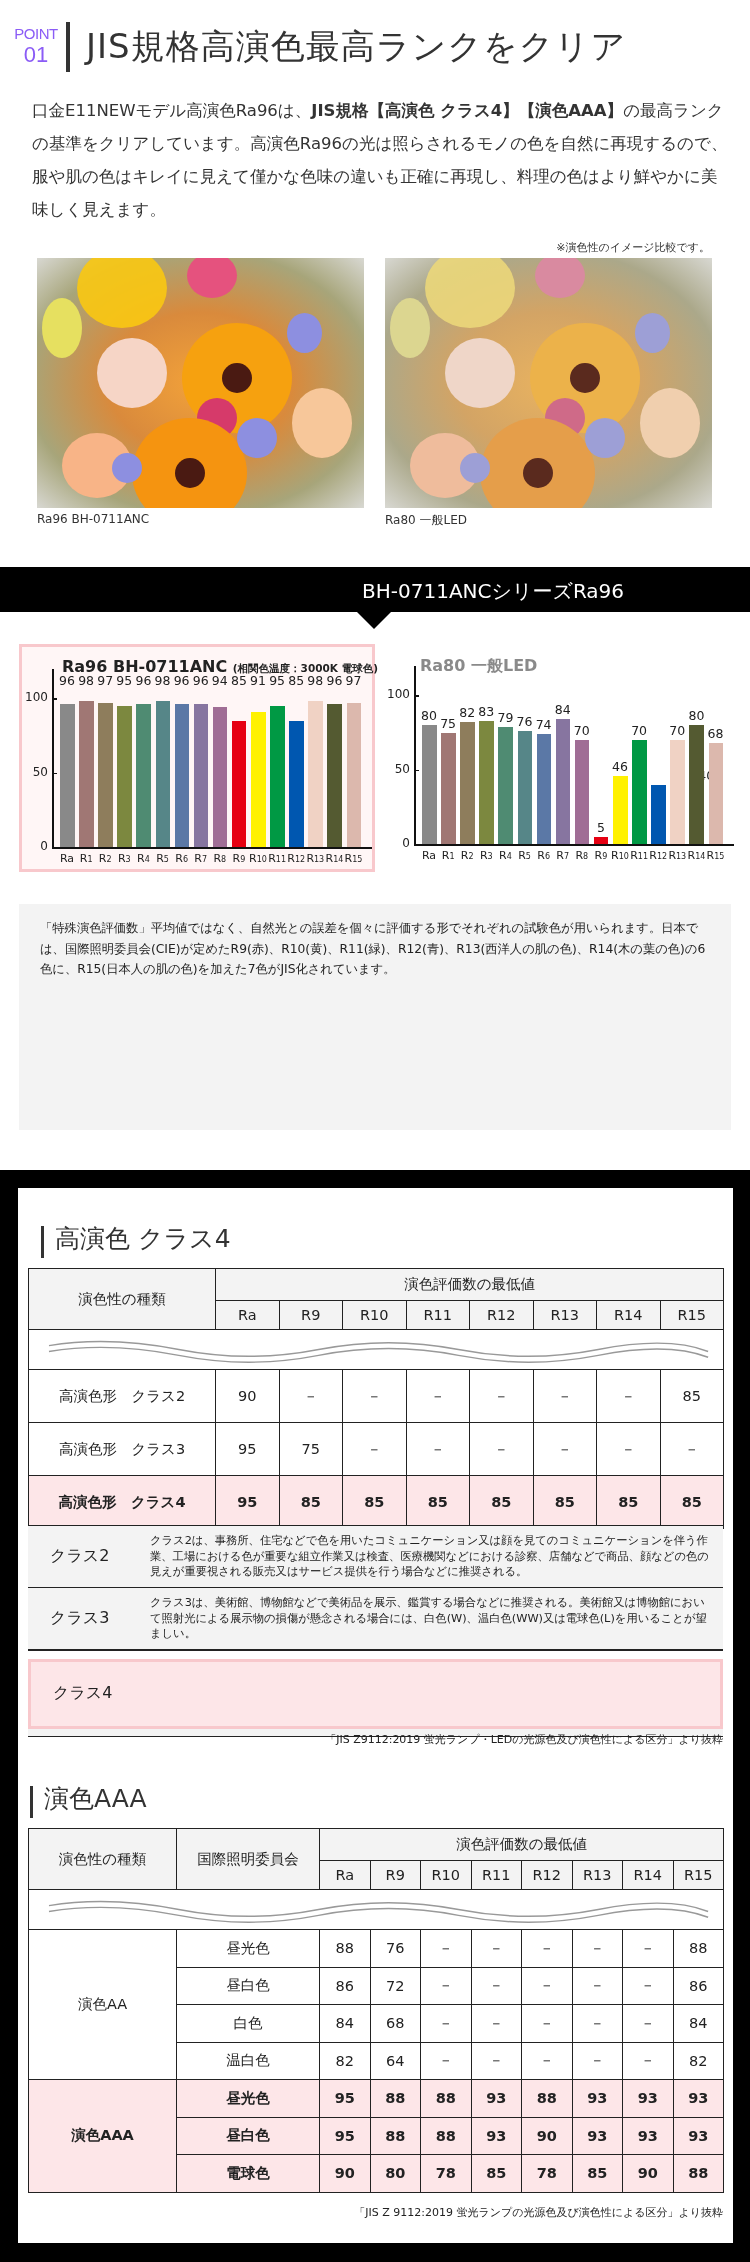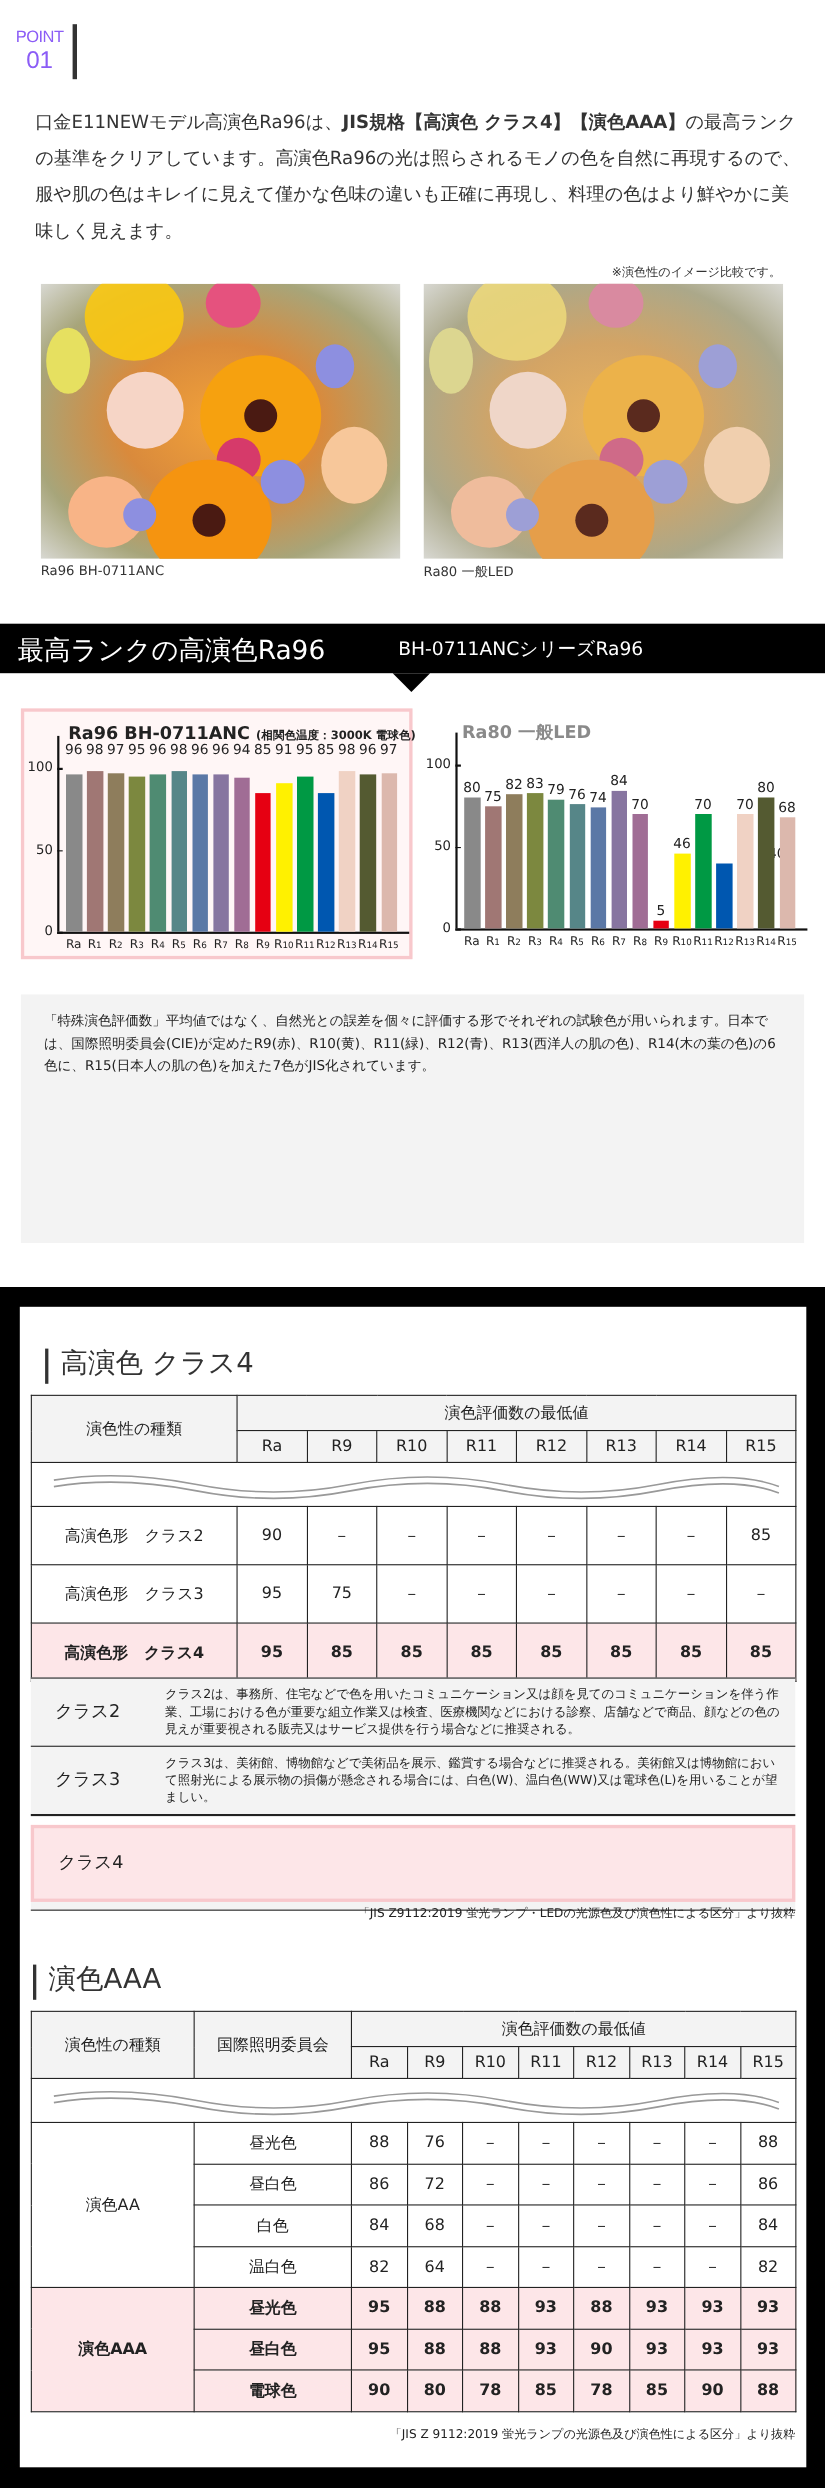--- a/index.html
+++ b/index.html
@@ -26,21 +26,21 @@
   .cap-b { left: 385px; }
 
   
   .bouquet { position: absolute; inset: 0; }
   .bouquet .bg { position: absolute; inset: 0; }
   .blob { position: absolute; border-radius: 50%; }
 
   
   .band { position: absolute; left: 0; top: 567px; width: 750px; height: 45px; background: #000; }
   .band-left { position: absolute; left: 16px; top: 8px; font-size: 24px; color: #fff; white-space: nowrap; }
-  .band-right { position: absolute; left: 362px; top: 11px; font-size: 17px; color: #fff; white-space: nowrap; }
+  .band-right { position: absolute; left: 362px; top: 11px; font-size: 20px; color: #fff; white-space: nowrap; }
   .band-arrow { position: absolute; left: 357px; top: 612px; width: 0; height: 0; border-left: 17px solid transparent; border-right: 17px solid transparent; border-top: 17px solid #000; }
 
   
   .chart-box { position: absolute; top: 644px; width: 356px; height: 228px; }
   .chart-a { left: 19px; background: #fff6f6; border: 3px solid #f8c8cc; }
   .chart-b { left: 384px; background: #fff; }
   .chart-title { position: absolute; left: 40px; top: 10px; font-size: 16px; font-weight: bold; color: #222; white-space: nowrap; }
   .chart-title small { font-size: 10.5px; font-weight: bold; }
   .chart-b .chart-title { color: #8a8a8a; left: 36px; top: 12px; }
   .y-axis { position: absolute; width: 1.5px; background: #111; }
@@ -81,20 +81,21 @@
 </style>
 </head>
 <body>
 
 <div class="point-head">
   <div class="point-label">
     <div class="p">POINT</div>
     <div class="n">01</div>
   </div>
   <div class="point-bar"></div>
+  <div class="point-title">JIS規格高演色最高ランクをクリア</div>
 </div>
 
 <div class="intro">
   <span>口金E11NEWモデル高演色Ra96は、</span><b>JIS規格【高演色 クラス4】【演色AAA】</b><span>の最高ランクの基準をクリアしています。高演色Ra96の光は照らされるモノの色を自然に再現するので、服や肌の色はキレイに見えて僅かな色味の違いも正確に再現し、料理の色はより鮮やかに美味しく見えます。</span>
 </div>
 
 <div class="img-note">※演色性のイメージ比較です。</div>
 
 <div class="photo photo-a">
   <div class="bouquet">
@@ -132,21 +133,20 @@
     <div class="blob" style="left:250px;top:55px;width:35px;height:40px;background:#9d9fd6"></div>
     <div class="blob" style="left:200px;top:160px;width:40px;height:40px;background:#9d9fd6"></div>
     <div class="blob" style="left:75px;top:195px;width:30px;height:30px;background:#9d9fd6"></div>
     <div class="blob" style="left:5px;top:40px;width:40px;height:60px;background:#dcd690"></div>
   </div>
 </div>
 <div class="photo-caption cap-a">Ra96 BH-0711ANC</div>
 <div class="photo-caption cap-b">Ra80 一般LED</div>
 
 <div class="band">
-  <div class="band-left">最高ランクの高演色Ra96</div>
   <div class="band-right">BH-0711ANCシリーズRa96</div>
 </div>
 <div class="band-arrow"></div>
 
 <div class="chart-box chart-a">
   <div class="chart-title">
     <span>Ra96 BH-0711ANC</span>
     <small>(相関色温度：3000K 電球色)</small>
   </div>
   <div class="plot"></div>

